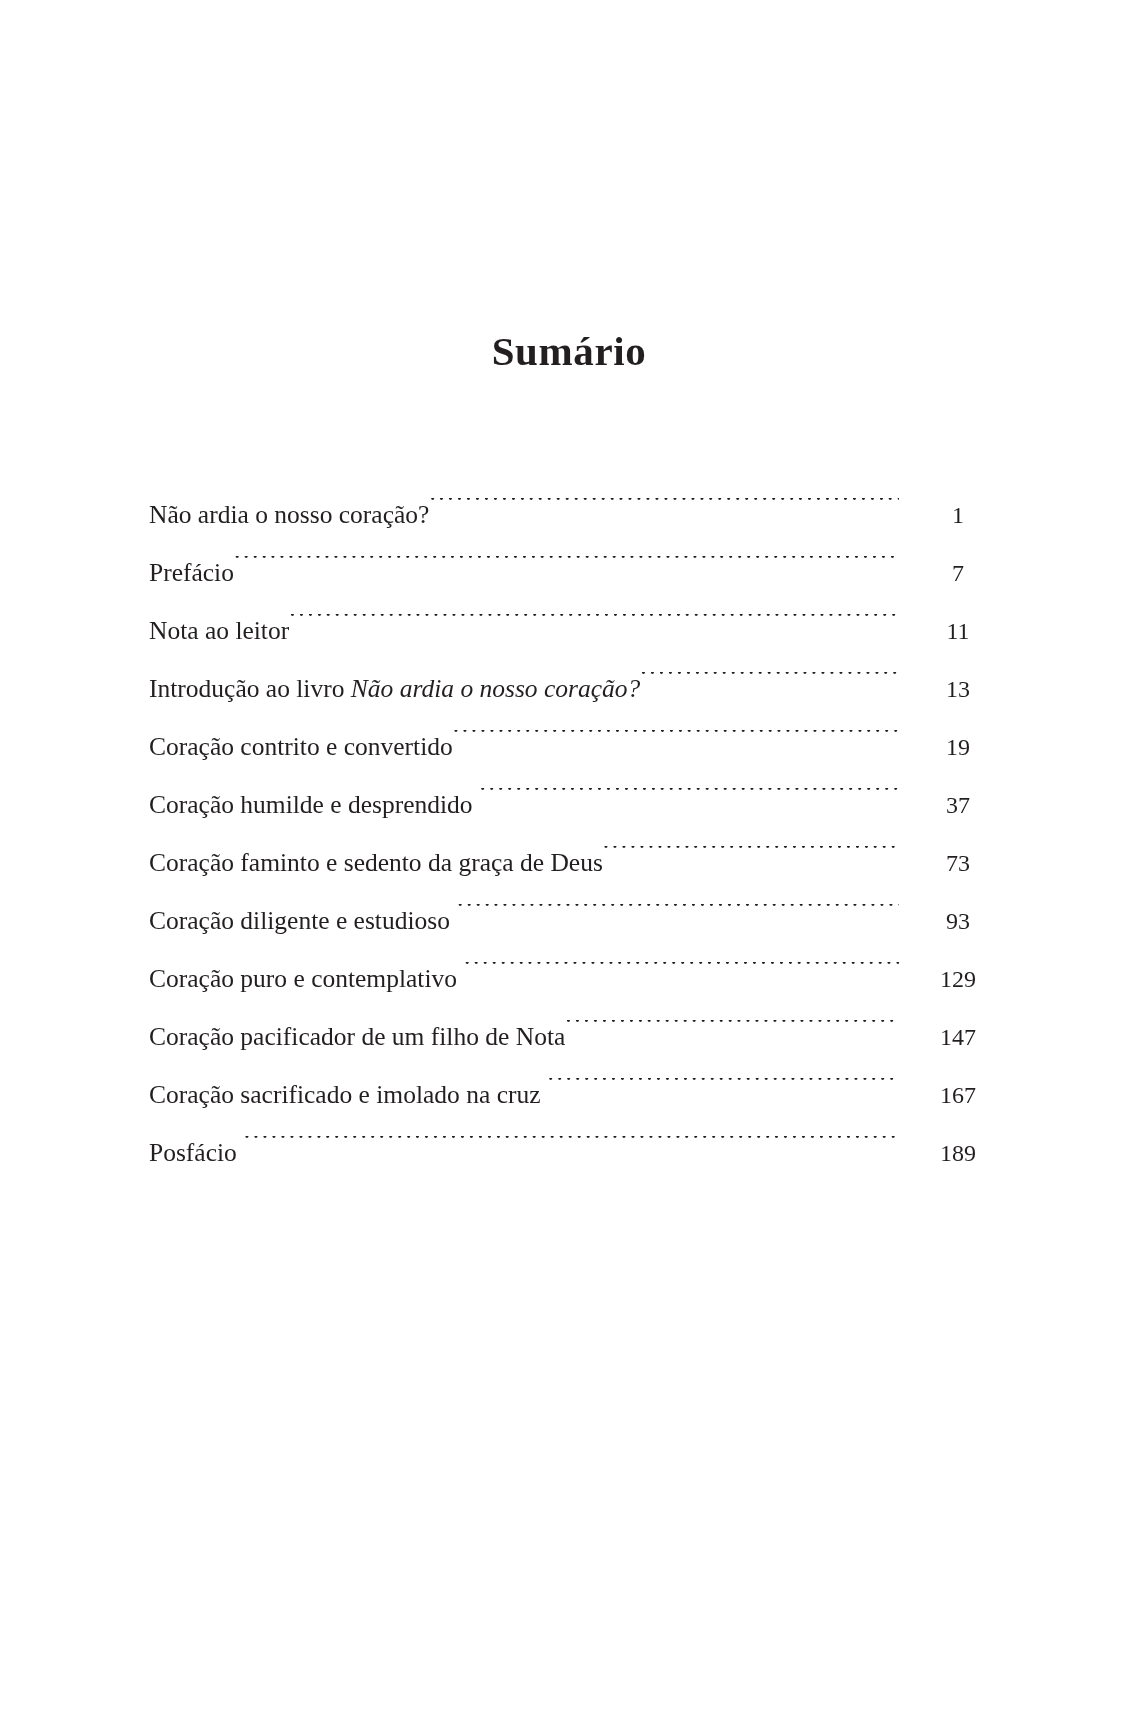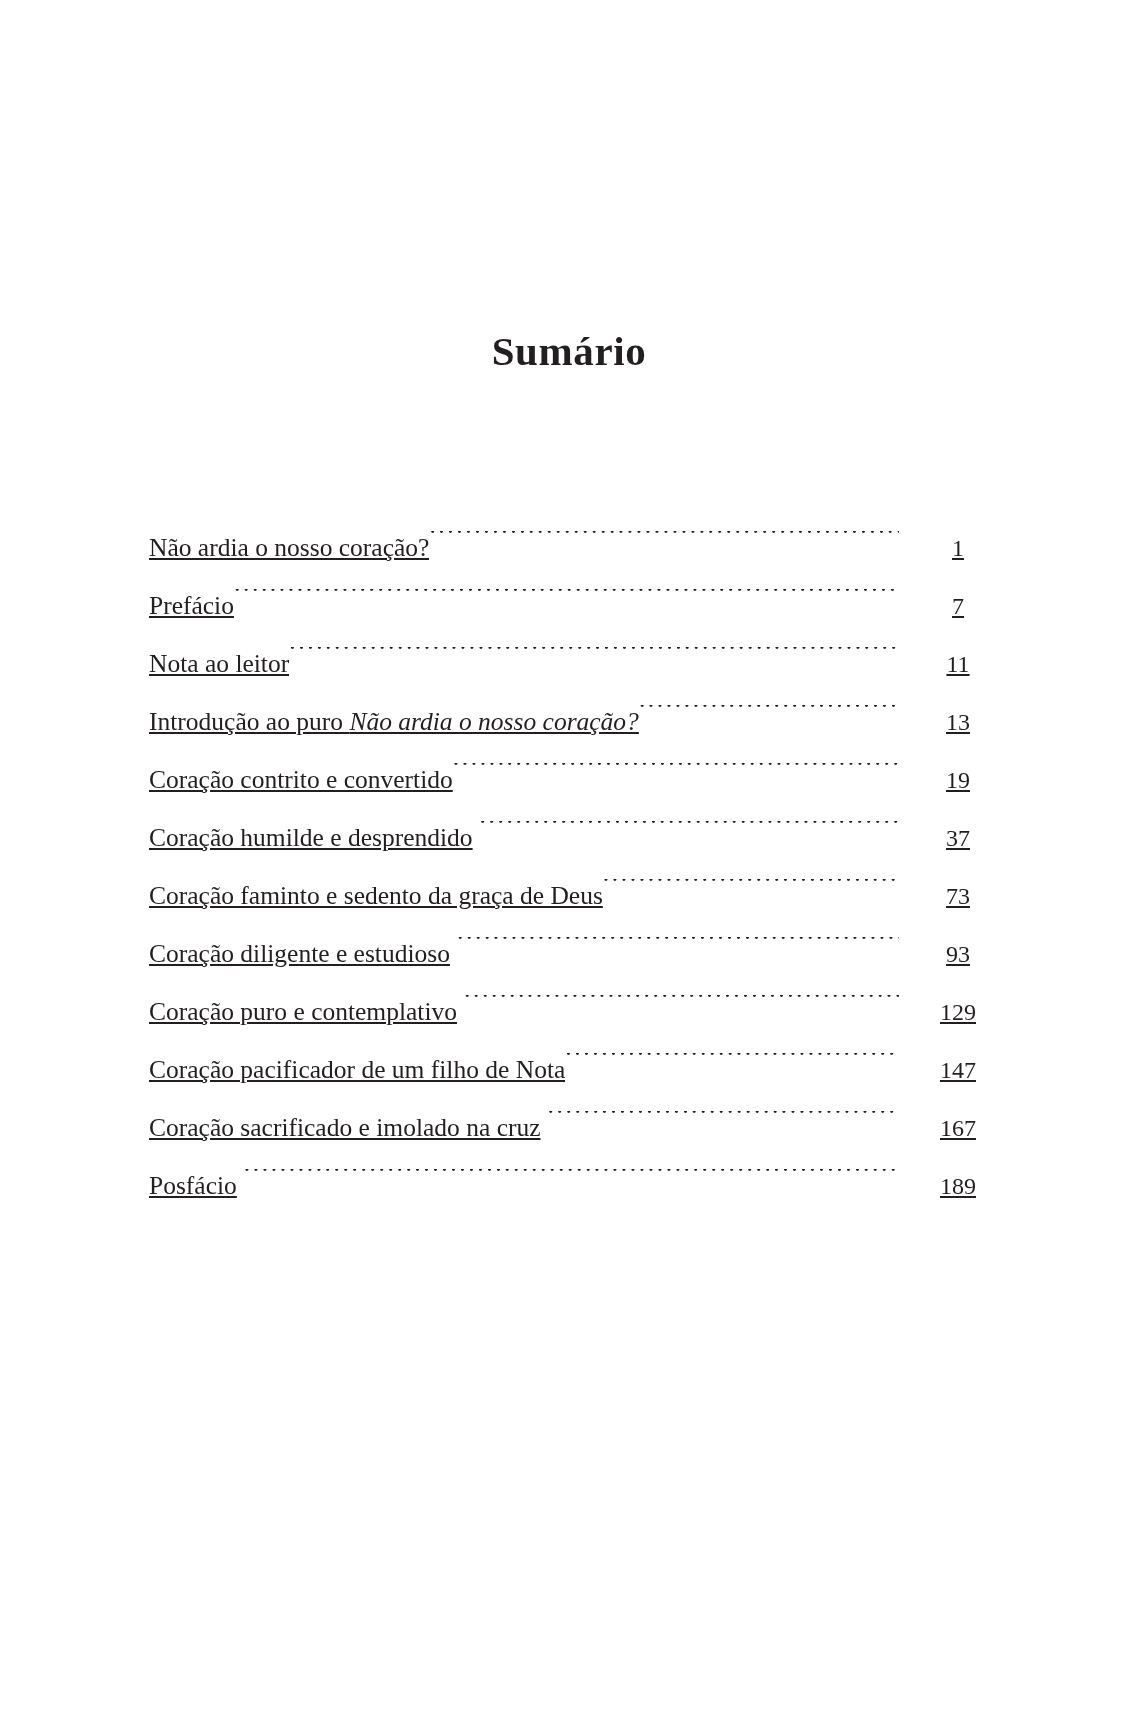--- a/index.html
+++ b/index.html
@@ -34,23 +34,22 @@
     font-weight: bold;
     letter-spacing: 0.6px;
     color: #231f20;
     line-height: 1.1;
   }
 
   
   .toc-list {
     position: absolute;
     left: 149px;
-    top: 513px;
+    top: 480px;
     width: 840px;
-    text-decoration: underline;
   }
 
   .toc-entry {
     display: flex;
     align-items: baseline;
     width: 100%;
     height: 58px;
     font-size: 25.5px;
     line-height: 58px;
     color: #231f20;
@@ -115,21 +114,21 @@
         <span class="toc-label"><span>Prefácio</span></span>
         <span class="toc-leader"></span>
         <span class="toc-page">7</span>
       </div>
       <div class="toc-entry">
         <span class="toc-label"><span>Nota ao leitor</span></span>
         <span class="toc-leader"></span>
         <span class="toc-page">11</span>
       </div>
       <div class="toc-entry">
-        <span class="toc-label"><span>Introdução ao puro </span><span class="it">Não ardia o nosso coração?</span></span>
+        <span class="toc-label"><span>Introdução ao livro </span><span class="it">Não ardia o nosso coração?</span></span>
         <span class="toc-leader"></span>
         <span class="toc-page">13</span>
       </div>
       <div class="toc-entry">
         <span class="toc-label"><span>Coração contrito e convertido</span></span>
         <span class="toc-leader"></span>
         <span class="toc-page">19</span>
       </div>
       <div class="toc-entry gap">
         <span class="toc-label"><span>Coração humilde e desprendido</span></span>

